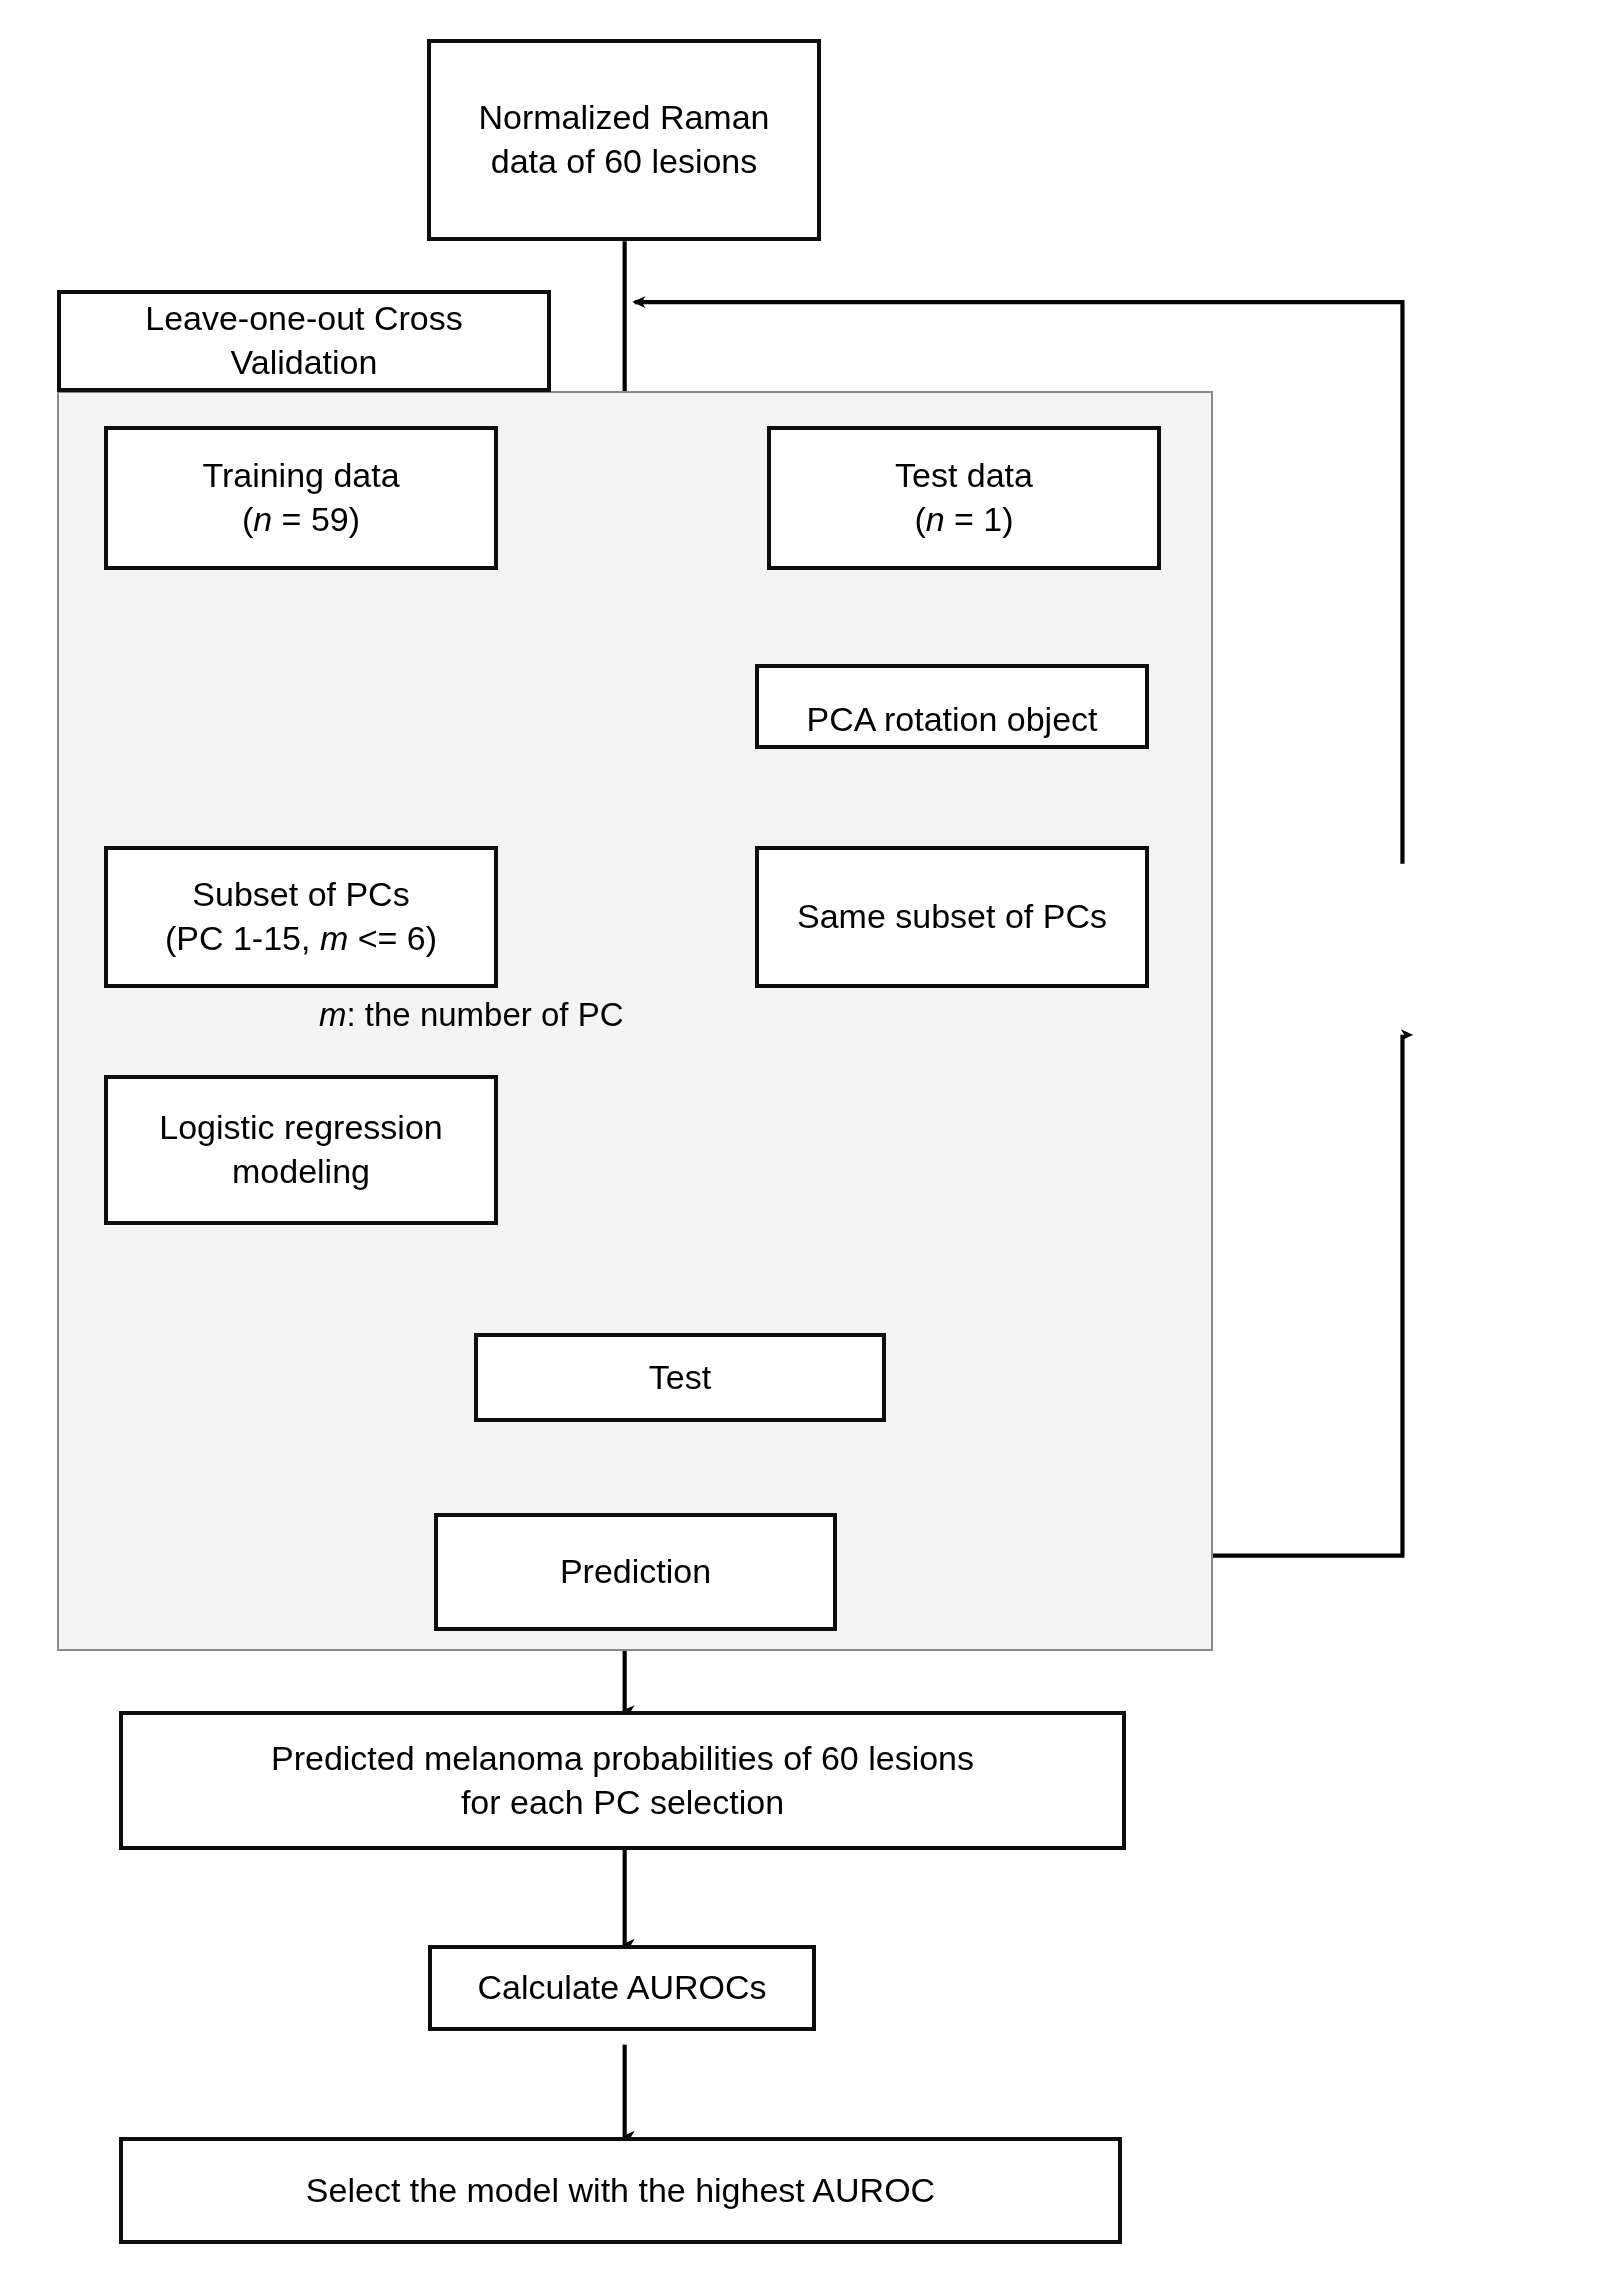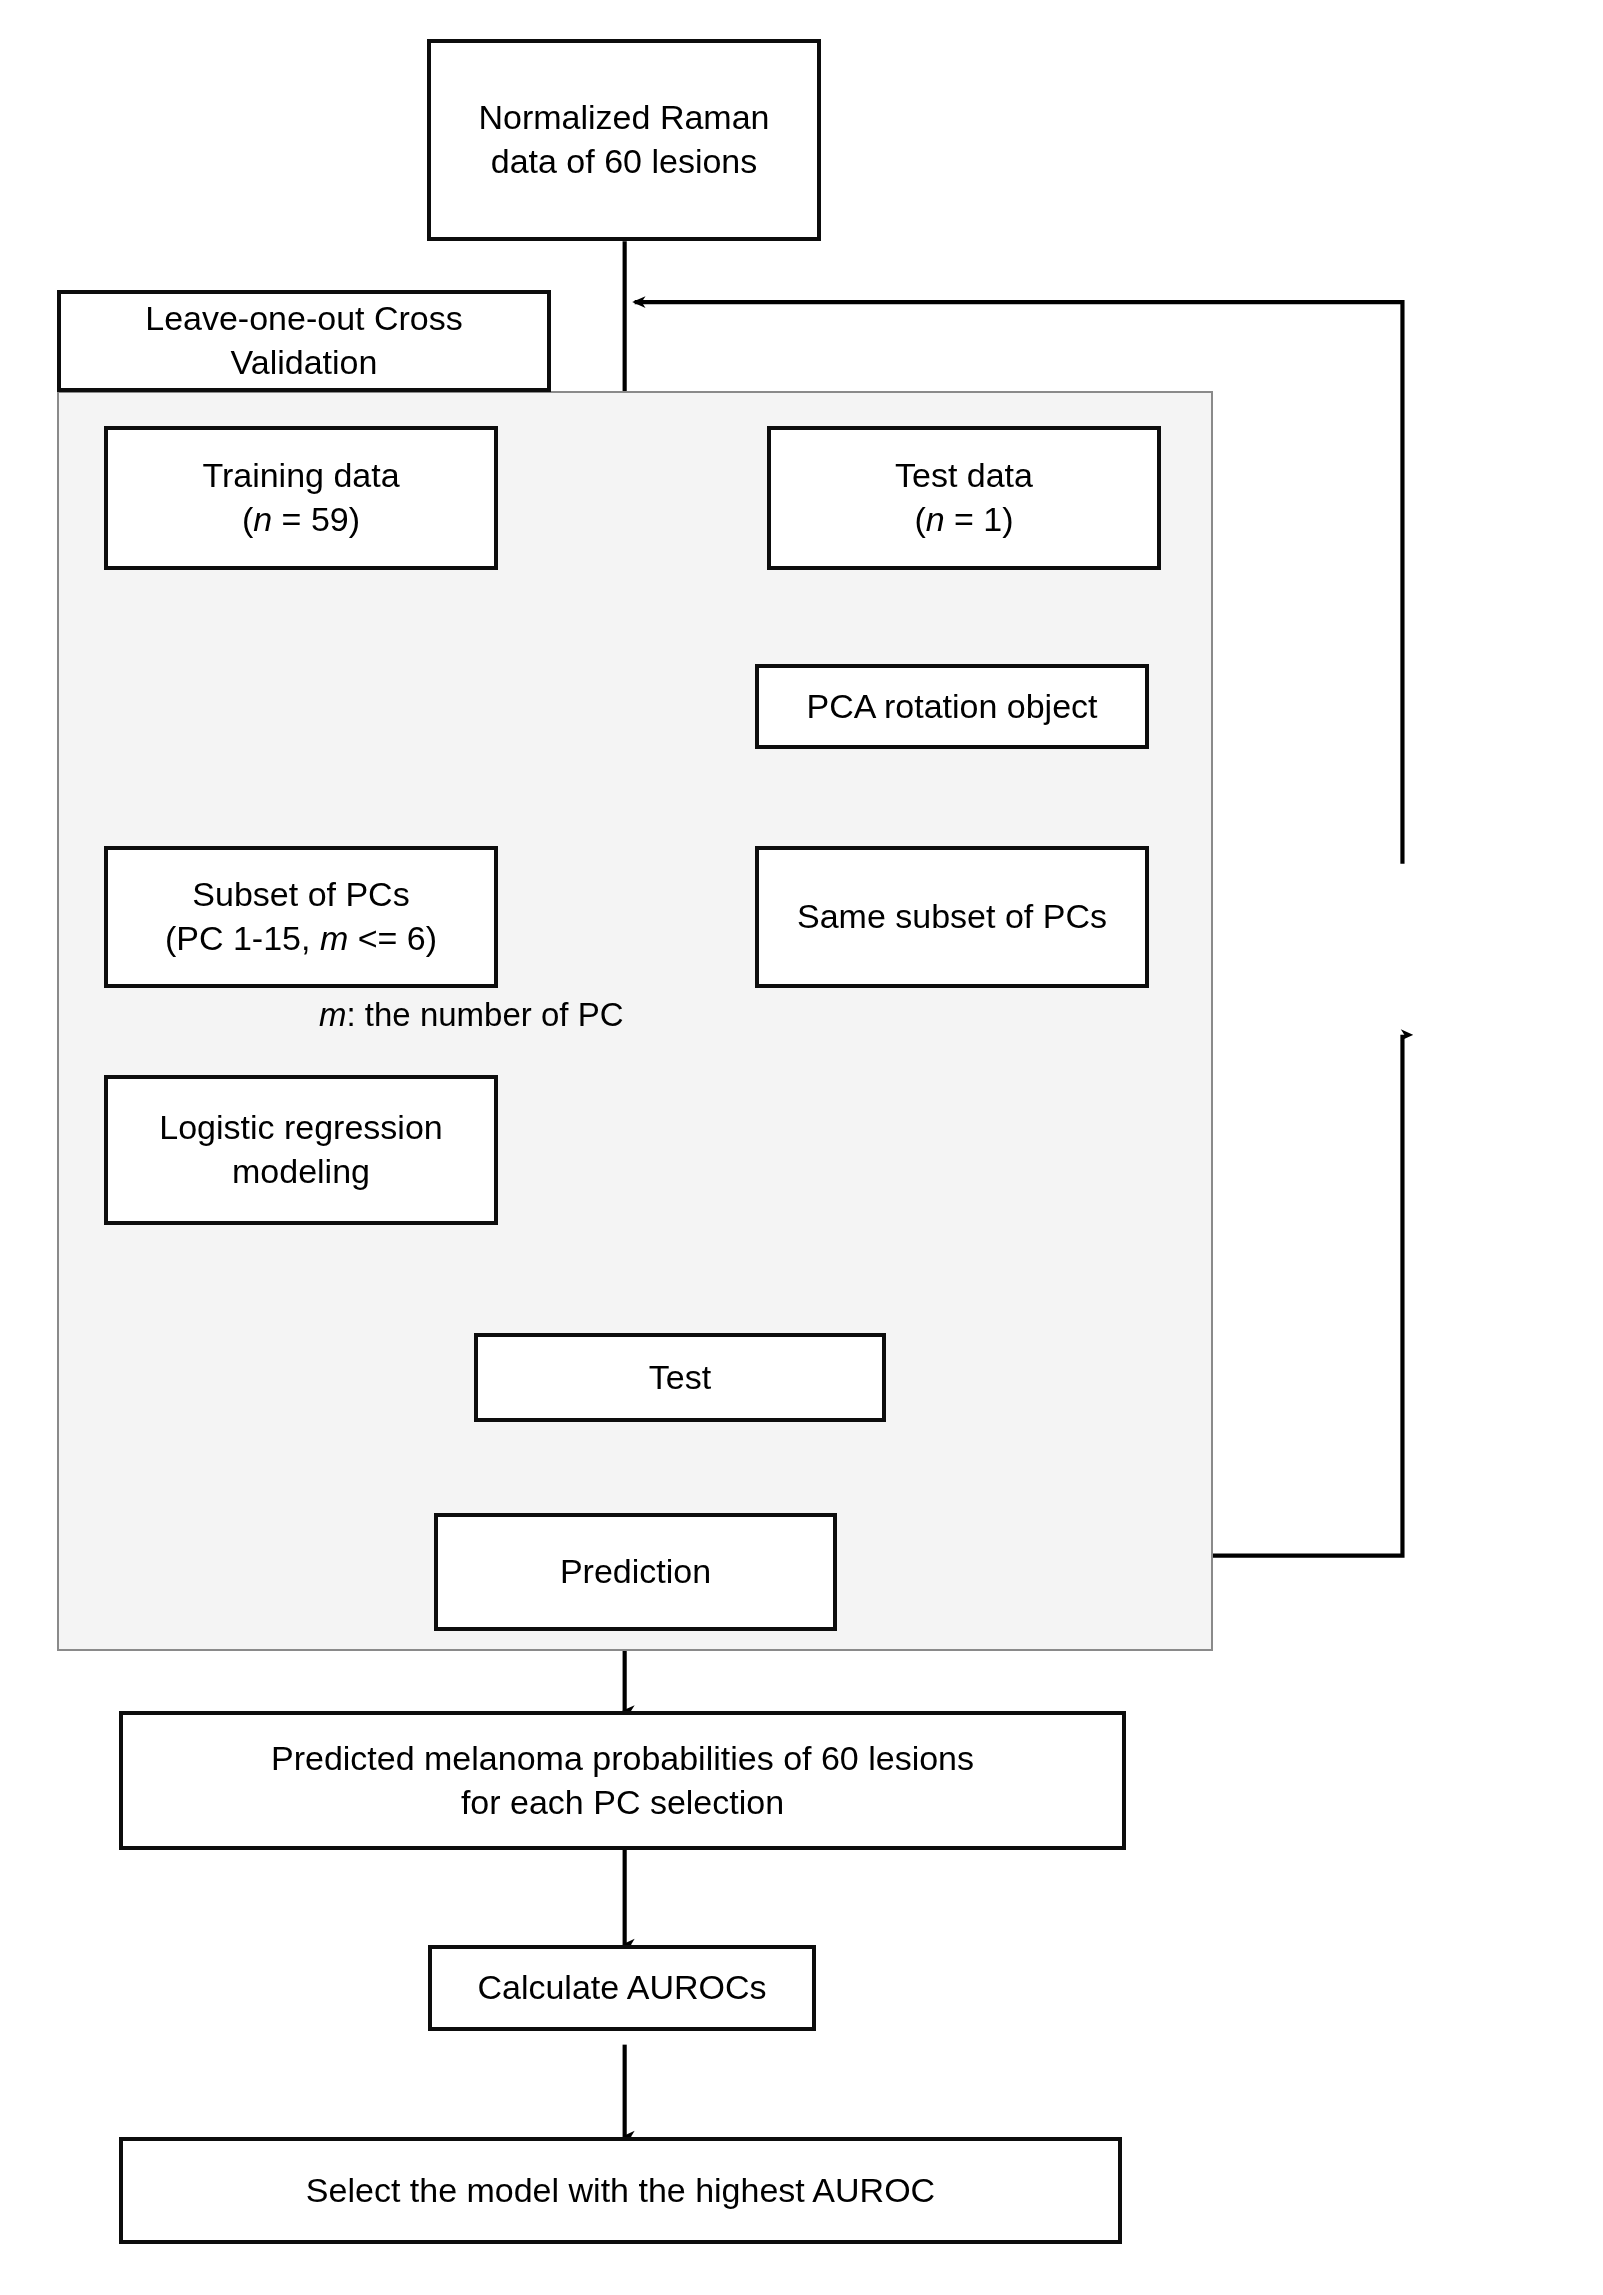--- a/index.html
+++ b/index.html
@@ -133,21 +133,21 @@
 
   <div class="node" style="left:104px; top:426px; width:394px; height:144px;">
     <span class="txt"><span>Training data</span><br><span>(</span><span class="ital">n</span><span> = 59)</span></span>
   </div>
 
   <div class="node" style="left:755px; top:426px; width:394px; height:144px;margin-left:12px;">
     <span class="txt"><span>Test data</span><br><span>(</span><span class="ital">n</span><span> = 1)</span></span>
   </div>
 
 
-  <div class="node" style="left:755px; top:664px; width:394px; height:85px;">
+  <div class="node" style="left:755px; top:664px; width:394px; height:85px;align-items:flex-end;">
     <span class="txt">PCA rotation object</span>
   </div>
 
   <div class="node" style="left:104px; top:846px; width:394px; height:142px;">
     <span class="txt"><span>Subset of PCs</span><br><span>(PC 1-15, </span><span class="ital">m</span><span> &lt;= 6)</span></span>
   </div>
 
   <div class="node" style="left:755px; top:846px; width:394px; height:142px;">
     <span class="txt">Same subset of PCs</span>
   </div>

